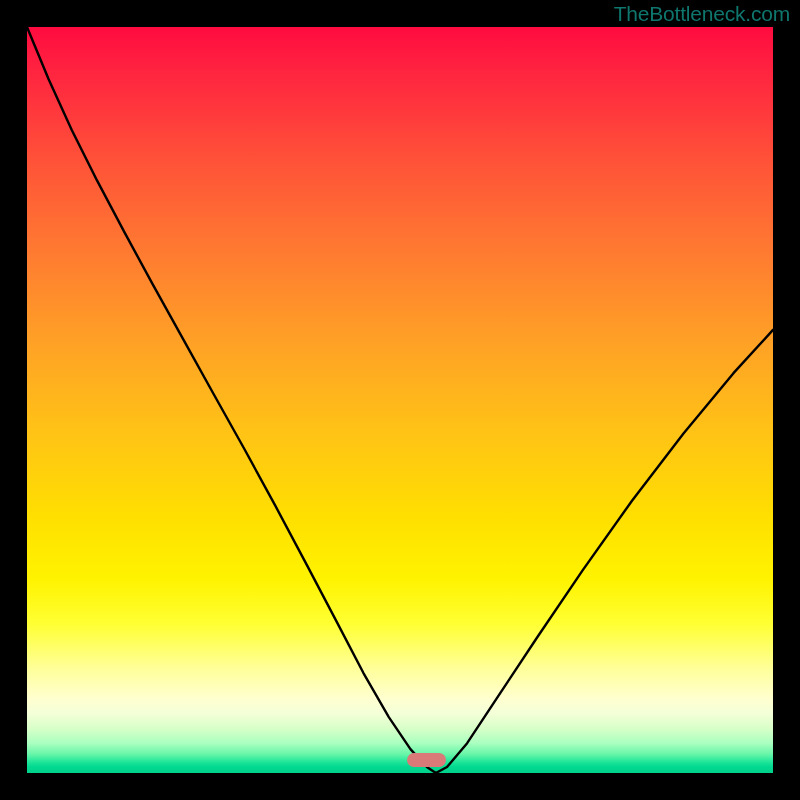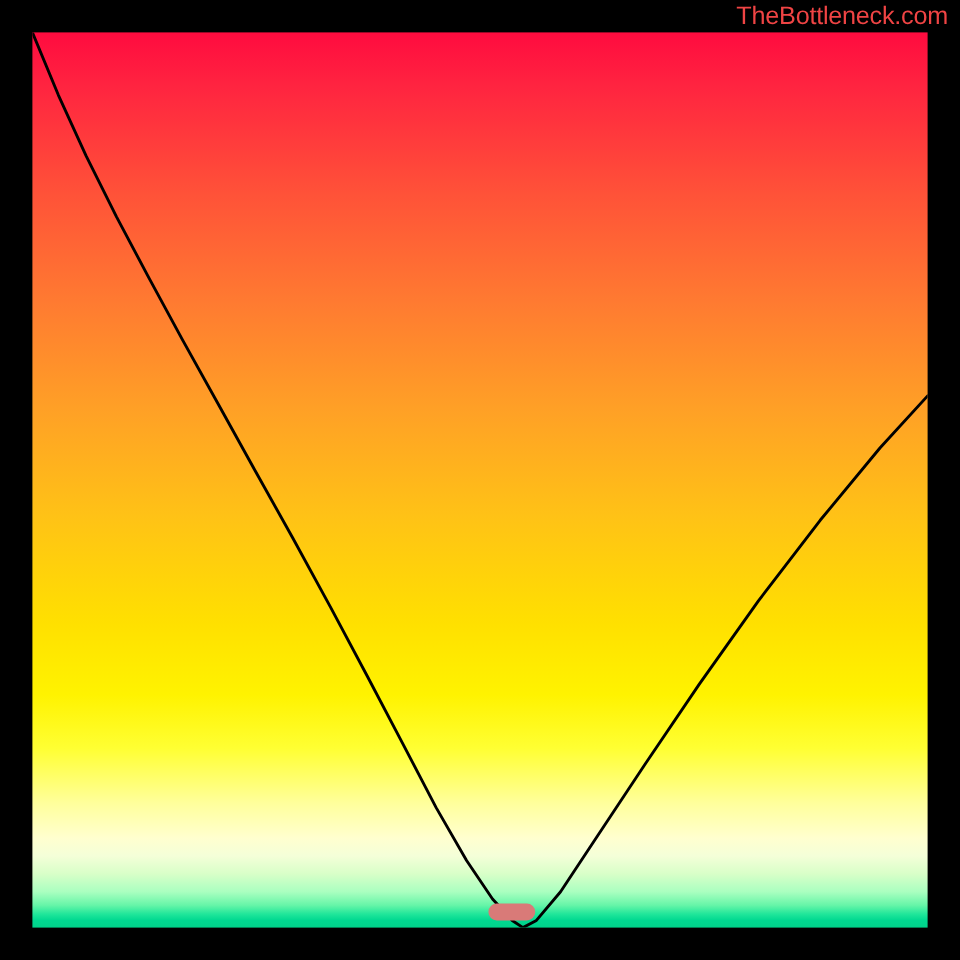--- a/index.html
+++ b/index.html
@@ -54,21 +54,21 @@
     position: absolute;
     background: #d97a78;
     border-radius: 8px;
   }
   .watermark {
     position: absolute;
     top: 2px;
     right: 10px;
     font-family: Arial, Helvetica, sans-serif;
     font-size: 21px;
-    color: #ef4444;
+    color: #0f766e;
     font-weight: 500;
     letter-spacing: -0.2px;
   }
 </style>
 </head>
 <body>
 
 <div class="frame">
   <div class="plot-area">
     <svg class="curve" viewBox="0 0 746 746" preserveAspectRatio="none">

